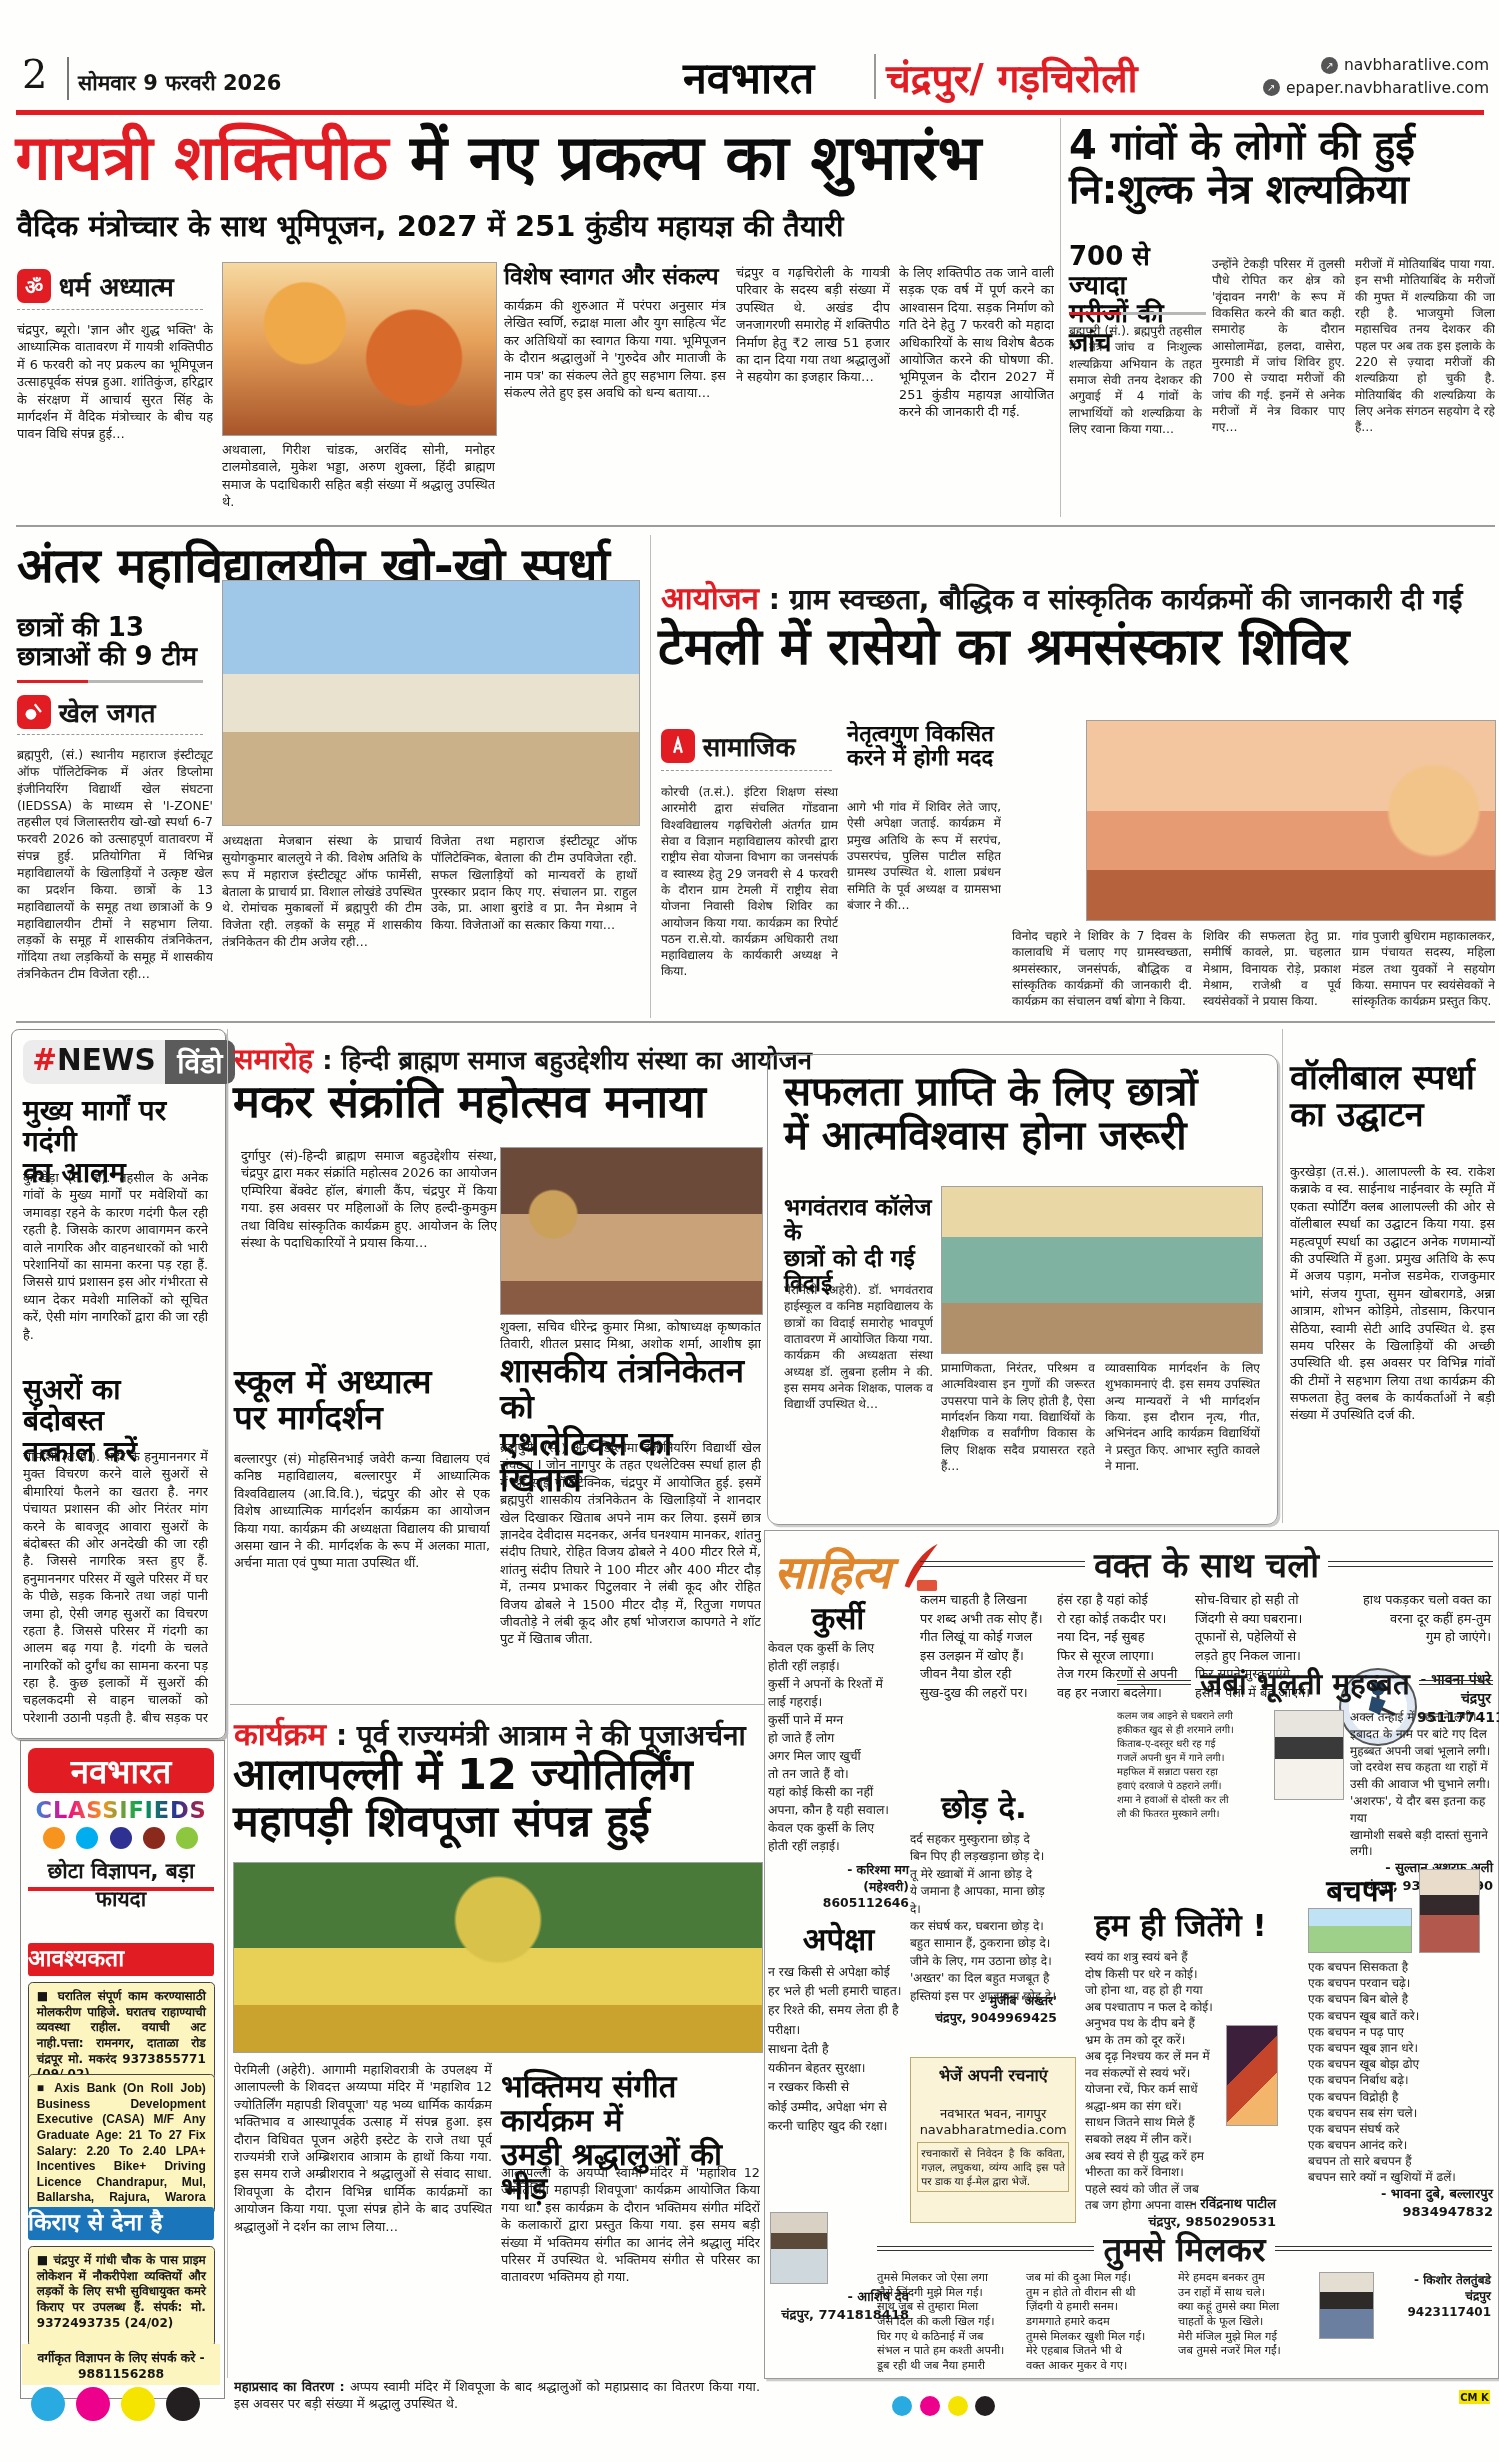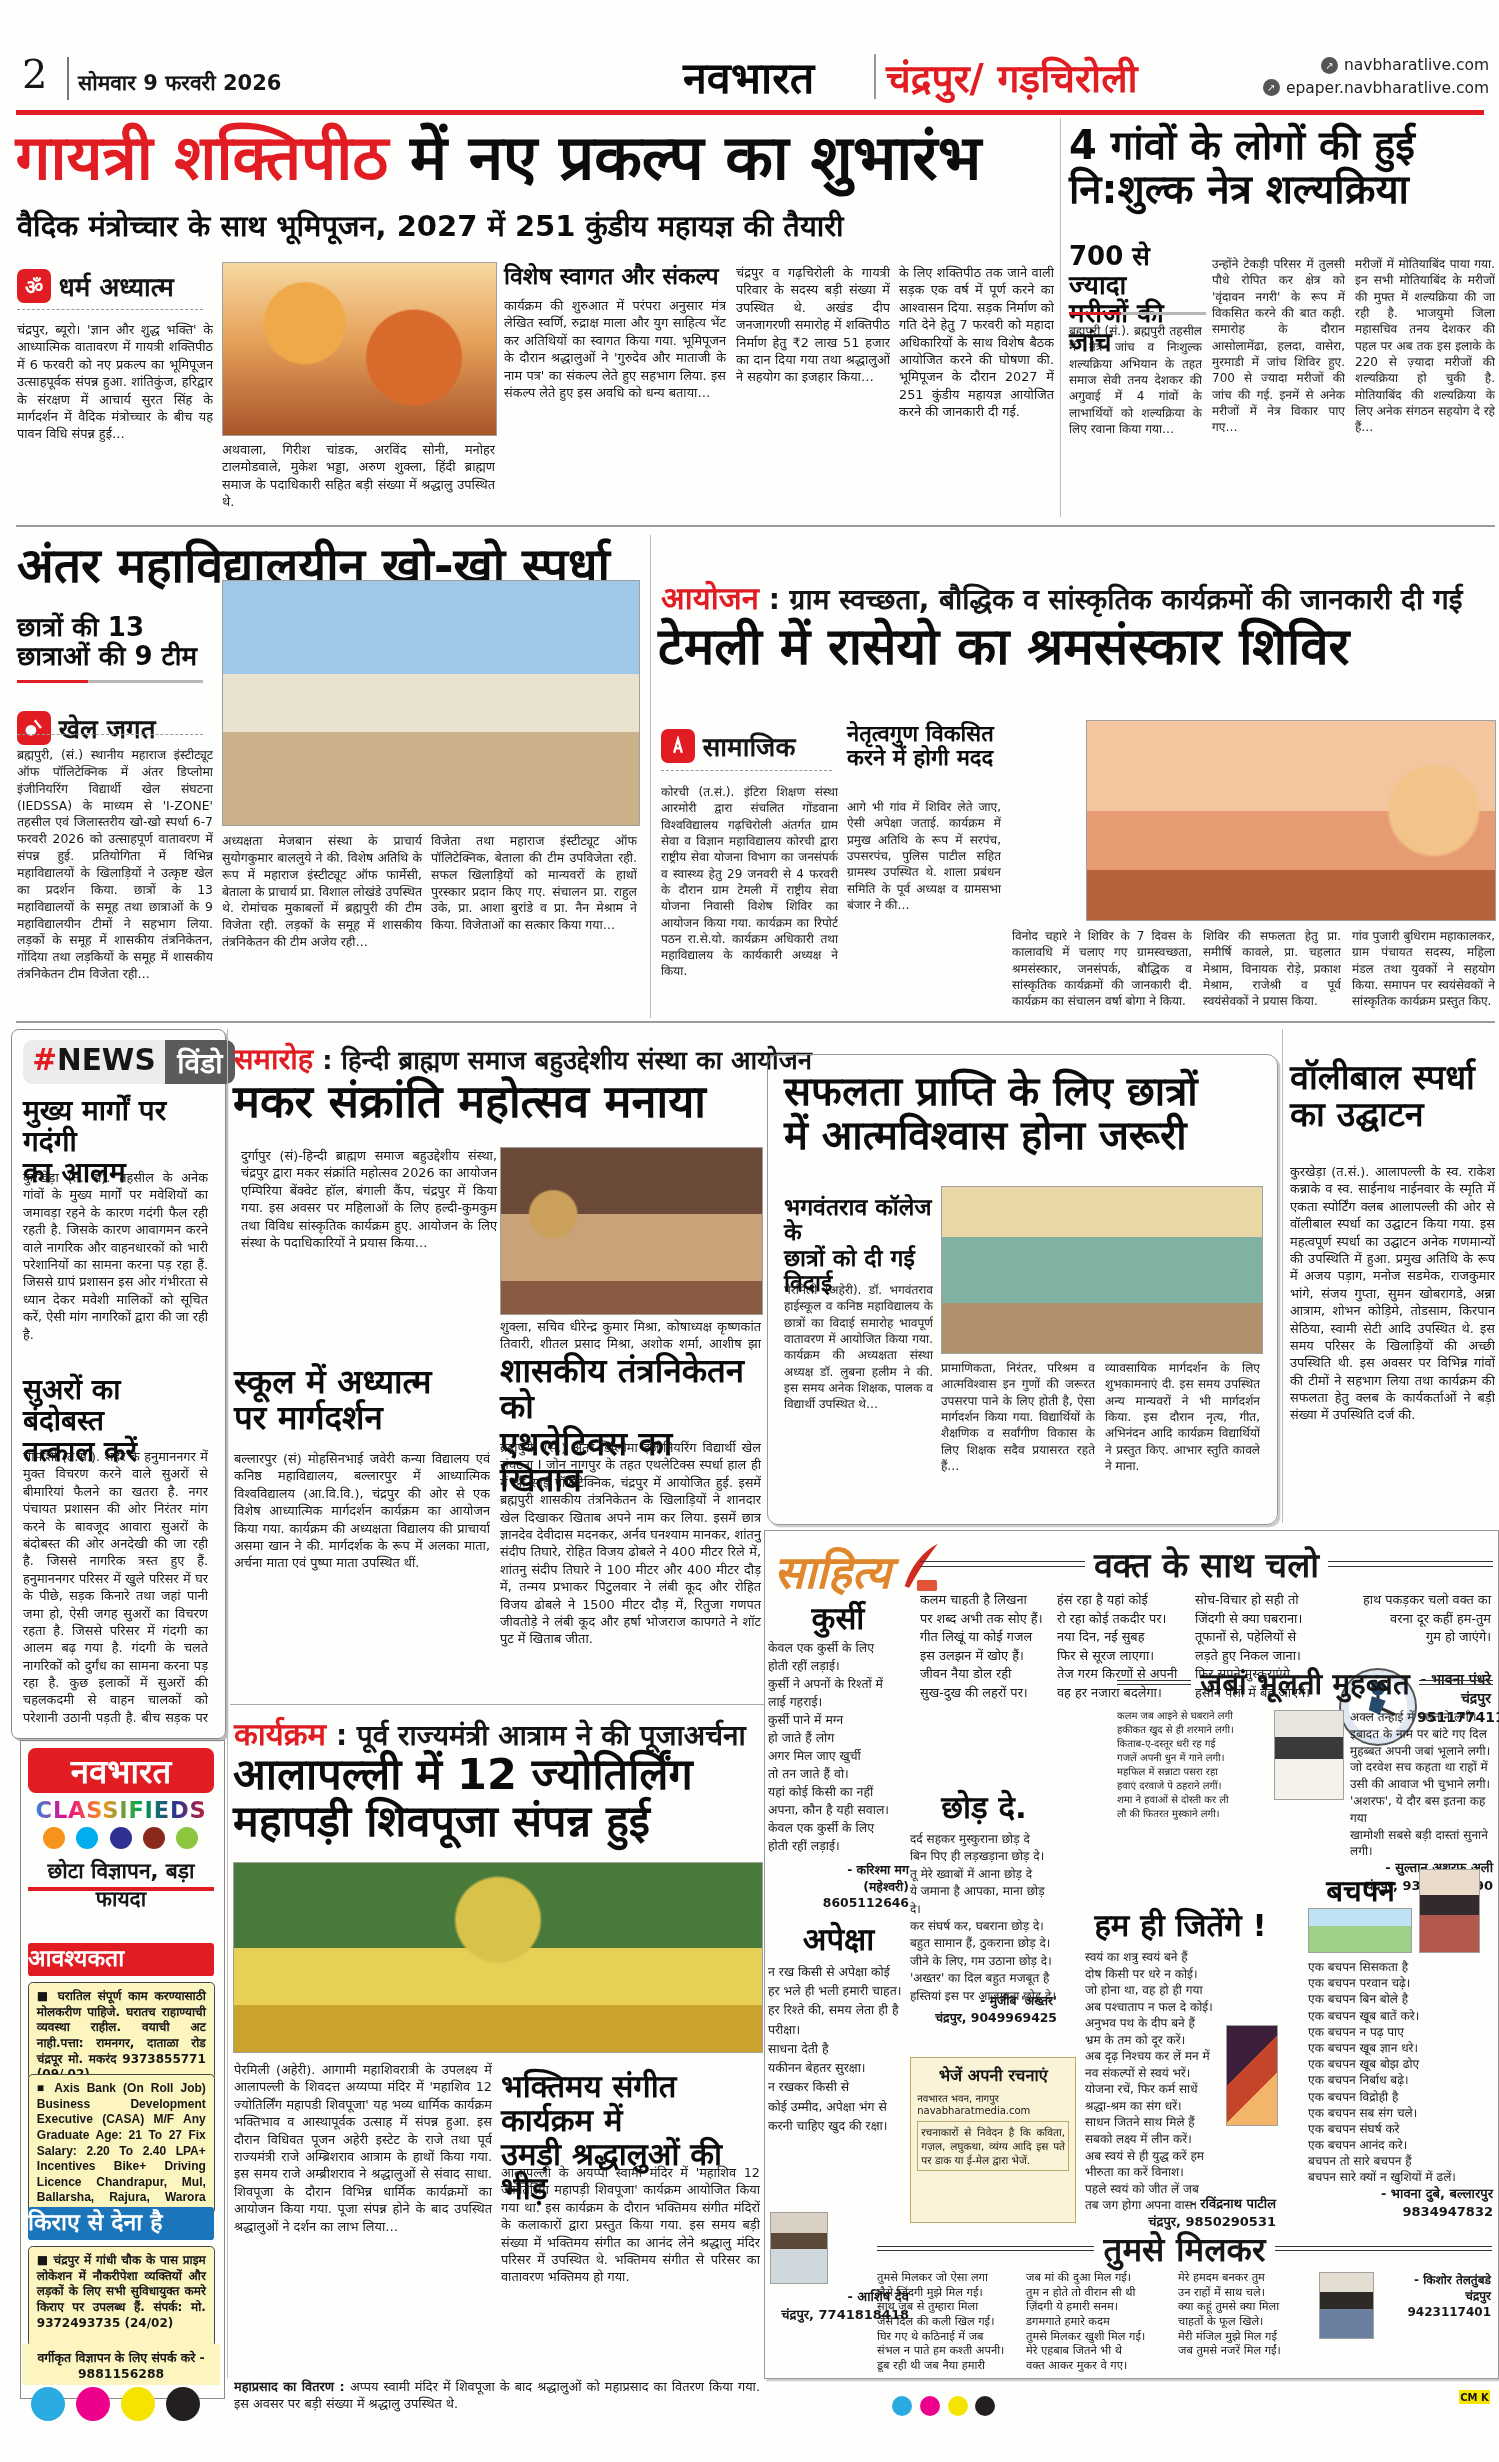--- a/index.html
+++ b/index.html
@@ -91,21 +91,21 @@
   <div class="abs body" style="left:1069px;top:323px;width:133px;height:192px;font-size:12px;">ब्रह्मपुरी (सं.). ब्रह्मपुरी तहसील में नेत्र जांच व निःशुल्क शल्यक्रिया अभियान के तहत समाज सेवी तनय देशकर की अगुवाई में 4 गांवों के लाभार्थियों को शल्यक्रिया के लिए रवाना किया गया…</div>
   <div class="abs body" style="left:1212px;top:256px;width:133px;height:259px;font-size:12px;">उन्होंने टेकड़ी परिसर में तुलसी पौधे रोपित कर क्षेत्र को 'वृंदावन नगरी' के रूप में विकसित करने की बात कही. समारोह के दौरान आसोलामेंढा, हलदा, वासेरा, मुरमाडी में जांच शिविर हुए. 700 से ज्यादा मरीजों की जांच की गई. इनमें से अनेक मरीजों में नेत्र विकार पाए गए…</div>
   <div class="abs body" style="left:1355px;top:256px;width:140px;height:259px;font-size:12px;">मरीजों में मोतियाबिंद पाया गया. इन सभी मोतियाबिंद के मरीजों की मुफ्त में शल्यक्रिया की जा रही है. भाजयुमो जिला महासचिव तनय देशकर की पहल पर अब तक इस इलाके के 220 से ज़्यादा मरीजों की शल्यक्रिया हो चुकी है. मोतियाबिंद की शल्यक्रिया के लिए अनेक संगठन सहयोग दे रहे हैं…</div>
 
   <div class="abs hsep" style="left:15.5px;top:525px;width:1479px;"></div>
 
   <div class="abs hl" style="left:17px;top:539px;font-size:48px;white-space:nowrap;">अंतर महाविद्यालयीन खो-खो स्पर्धा</div>
   <div class="abs hl pre" style="left:17px;top:613px;width:202px;font-size:26px;">छात्रों की 13
 छात्राओं की 9 टीम</div>
   <div class="abs rule" style="left:17px;top:680px;width:186px;"></div>
-  <div class="abs badge" style="left:17px;top:694px;margin-top:16px;">
+  <div class="abs badge" style="left:17px;top:694px;">
     <span class="ic">
       <svg width="20" height="20" viewBox="0 0 26 26">
           <circle cx="9" cy="16" r="7" fill="#fff"></circle>
           <line x1="14" y1="3" x2="22" y2="13" stroke="#fff" stroke-width="3"></line>
         </svg>
     </span>
     <span class="lb">खेल जगत</span>
   </div>
   <div class="abs" style="left:17px;top:734px;width:186px;border-bottom:1.6px dashed #999;"></div>
   <div class="abs body" style="left:17px;top:747px;width:196px;height:269px;font-size:12.4px;">ब्रह्मपुरी, (सं.) स्थानीय महाराज इंस्टीट्यूट ऑफ पॉलिटेक्निक में अंतर डिप्लोमा इंजीनियरिंग विद्यार्थी खेल संघटना (IEDSSA) के माध्यम से 'I-ZONE' तहसील एवं जिलास्तरीय खो-खो स्पर्धा 6-7 फरवरी 2026 को उत्साहपूर्ण वातावरण में संपन्न हुई. प्रतियोगिता में विभिन्न महाविद्यालयों के खिलाड़ियों ने उत्कृष्ट खेल का प्रदर्शन किया. छात्रों के 13 महाविद्यालयों के समूह तथा छात्राओं के 9 महाविद्यालयीन टीमों ने सहभाग लिया. लड़कों के समूह में शासकीय तंत्रनिकेतन, गोंदिया तथा लड़कियों के समूह में शासकीय तंत्रनिकेतन टीम विजेता रही…</div>
@@ -303,21 +303,21 @@
 कर संघर्ष कर, घबराना छोड़ दे।
 बहुत सामान हैं, ठुकराना छोड़ दे।
 जीने के लिए, गम उठाना छोड़ दे।
 'अख्तर' का दिल बहुत मजबूत है
 हस्तियां इस पर आजमाना छोड़ दे।</div>
   <div class="abs author" style="left:910px;top:1993px;width:147px;font-size:12.4px;">- मुजीब 'अख्तर'
 चंद्रपुर, 9049969425</div>
 
   <div class="abs" style="left:910px;top:2057px;width:152px;height:152px;background:#faf3d8;border:0.8px solid #b9a96a;padding:6.2px;">
     <div class="b" style="text-align:center;font-size:16.3px;">भेजें अपनी रचनाएं</div>
-    <div class="pre" style="font-size:10px;margin-top:5px;">नवभारत भवन, नागपुर
+    <div class="pre" style="font-size:13px;text-align:center;margin-top:18px;">नवभारत भवन, नागपुर
 navabharatmedia.com</div>
     <div style="font-size:10.5px;margin-top:4.7px;border:0.8px solid #b9a96a;padding:3.1px;text-align:justify;">रचनाकारों से निवेदन है कि कविता, गज़ल, लघुकथा, व्यंग्य आदि इस पते पर डाक या ई-मेल द्वारा भेजें.</div>
   </div>
 
   <div class="abs banner" style="left:1117px;top:1662px;width:376px;">
     <span class="dl"></span>
     <span class="tx" style="font-size:29.5px;">जबां भूलती मुहब्बत</span>
     <span class="dl"></span>
   </div>
   <div class="abs poem" style="left:1117px;top:1709px;width:151px;font-size:10px;line-height:1.4;">कलम जब आइने से घबराने लगी

